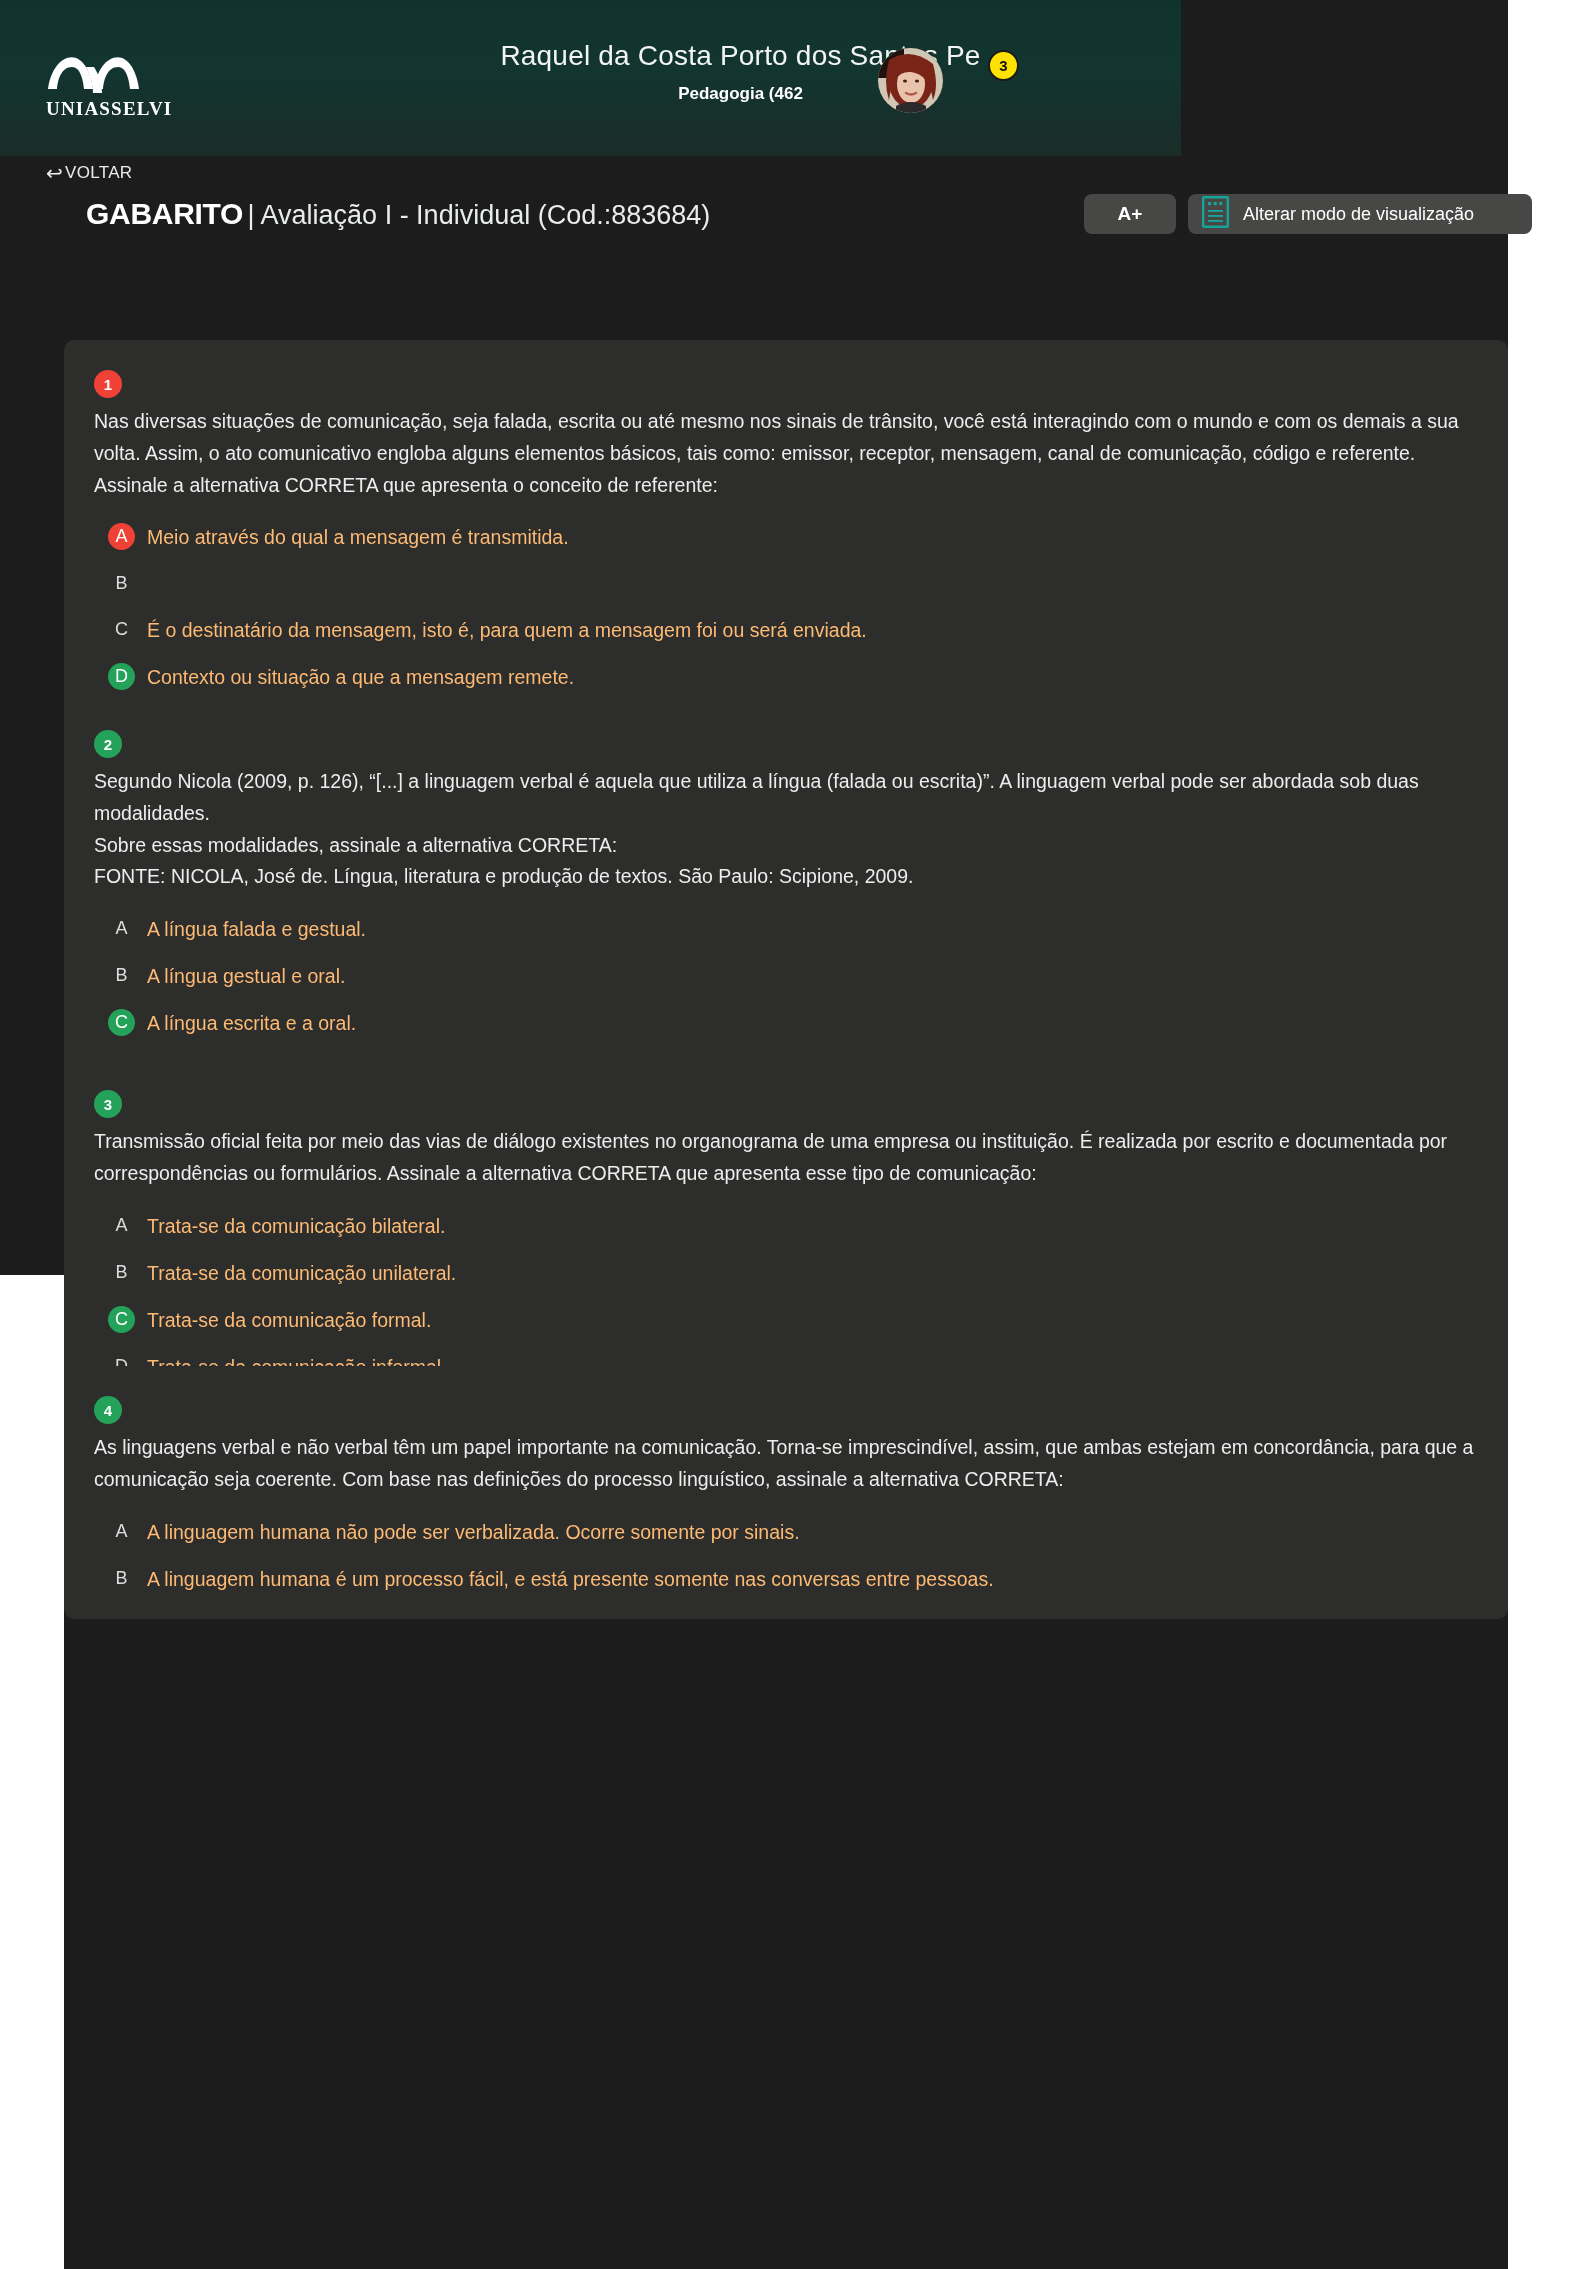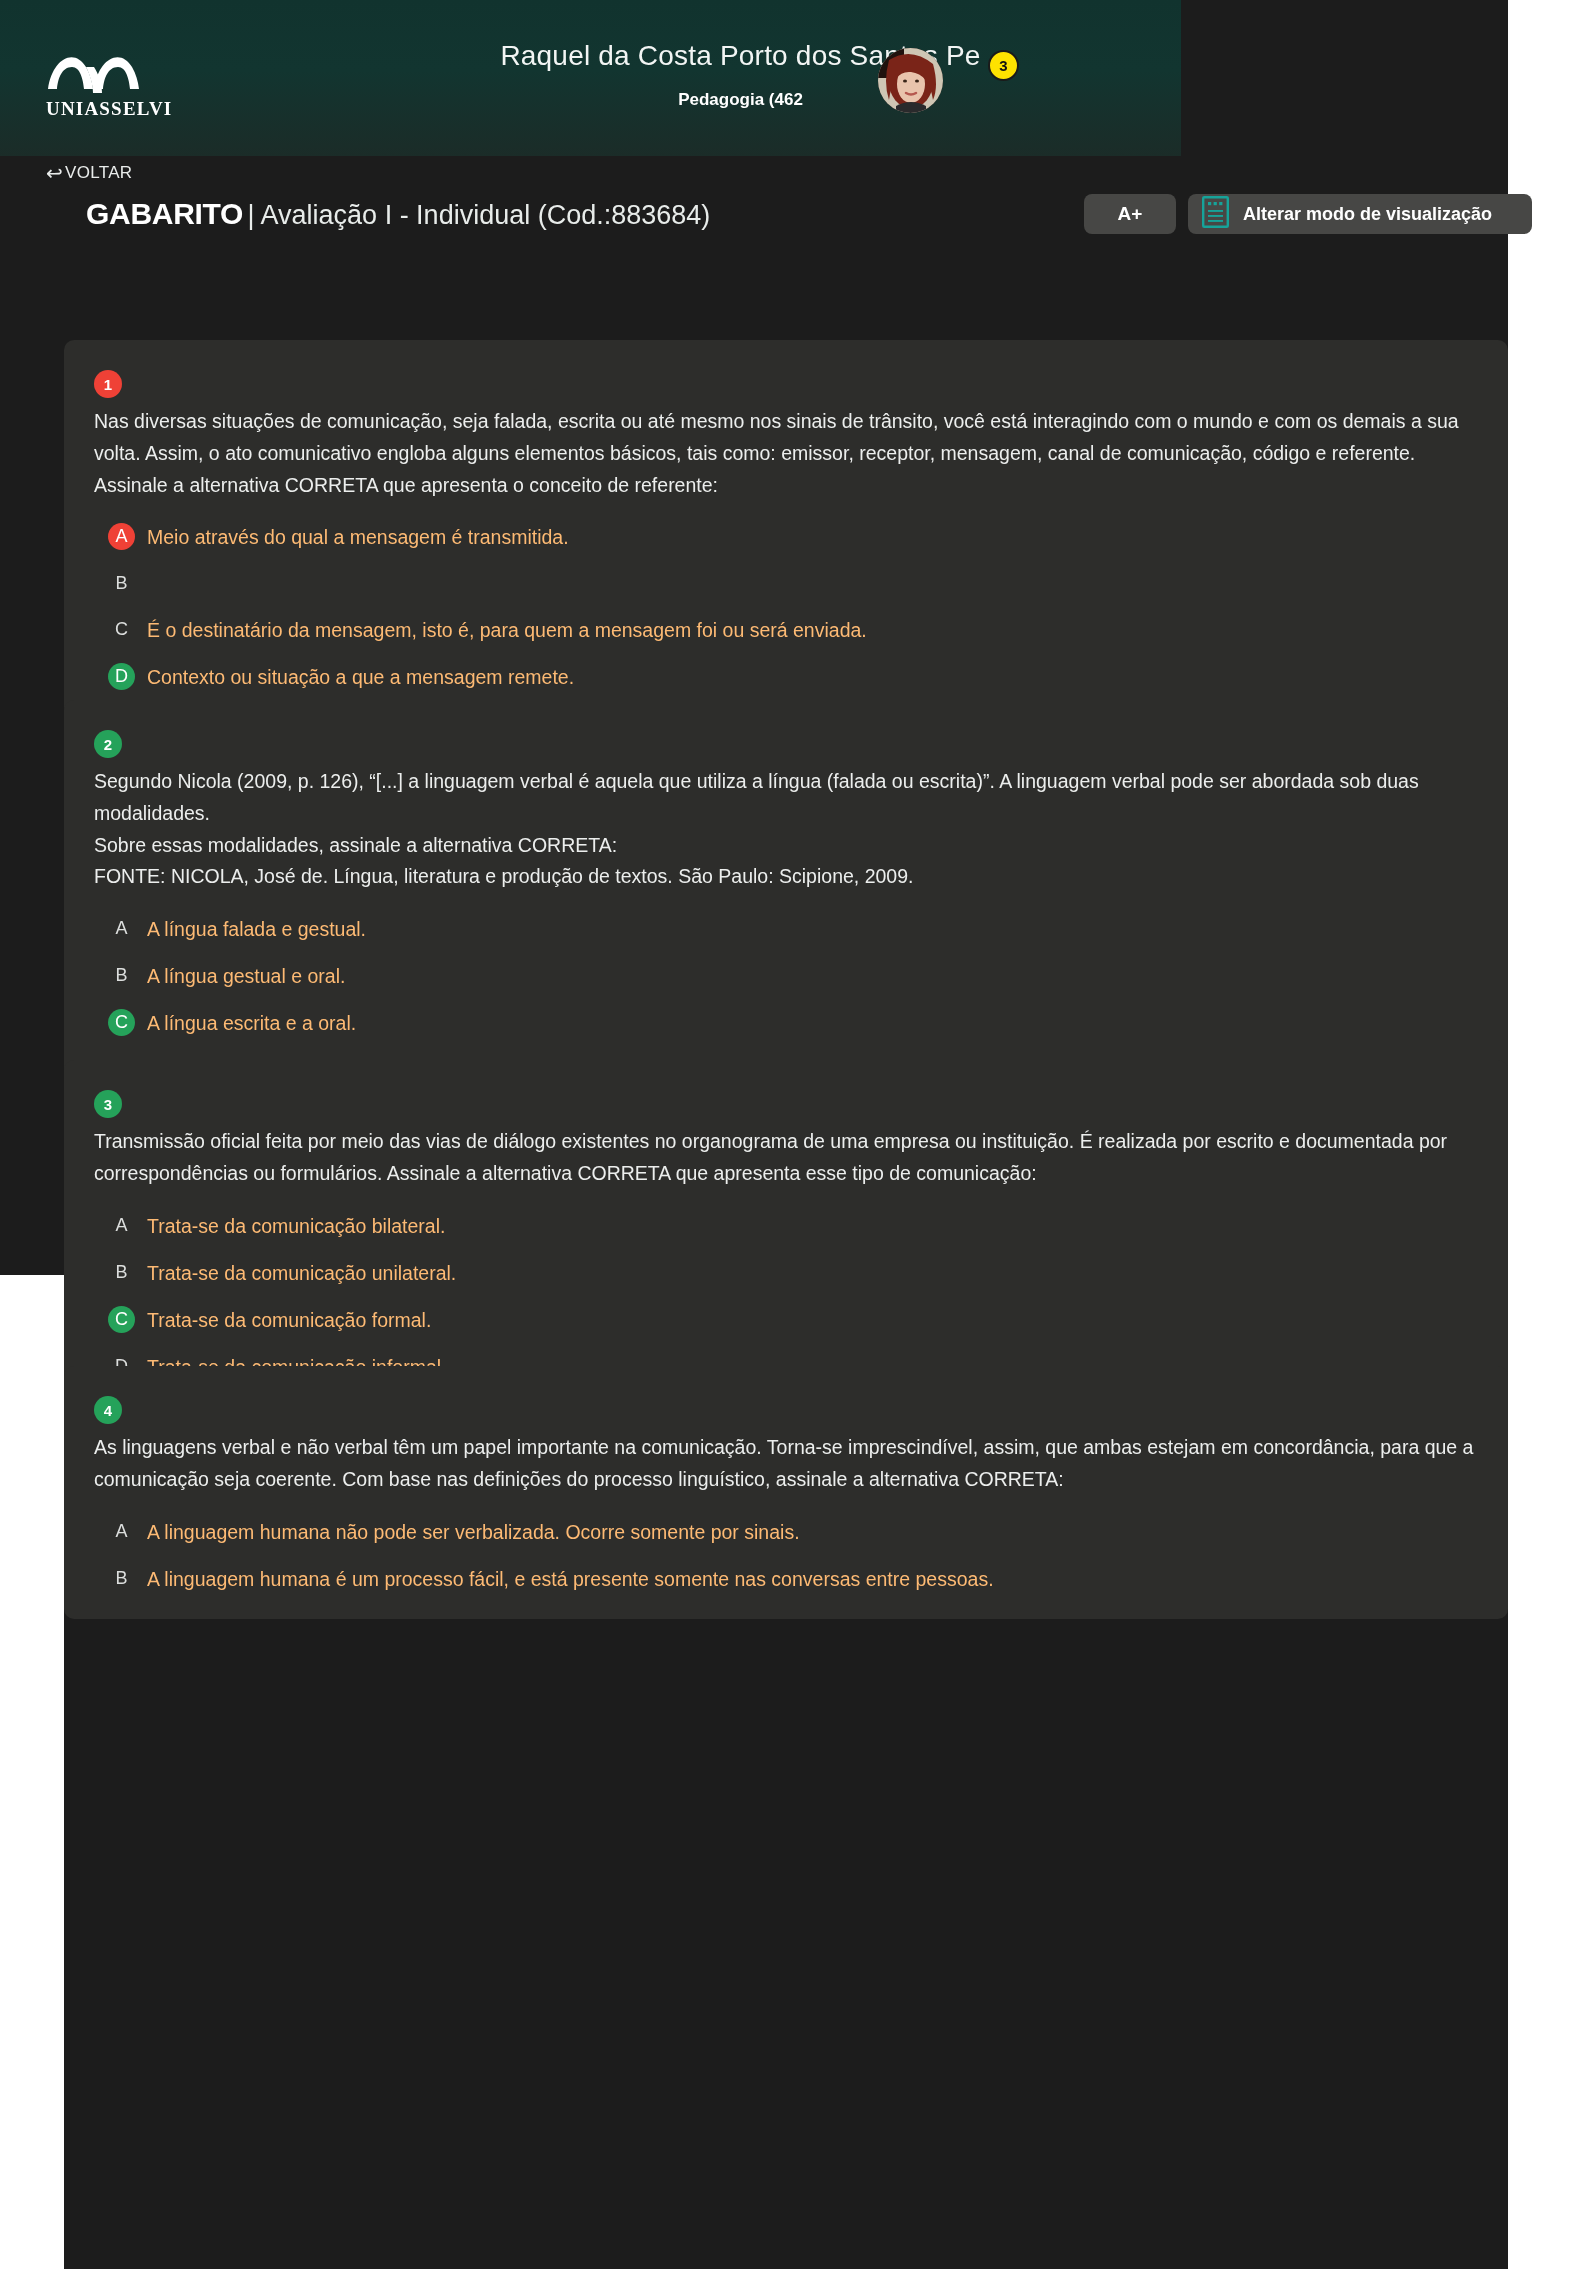--- a/index.html
+++ b/index.html
@@ -77,21 +77,21 @@
     color: #f2f5f4;
     letter-spacing: .2px;
     white-space: nowrap;
     margin-left: 300px;
   }
   #course-name {
     font-family: "Liberation Sans", sans-serif;
     font-weight: bold;
     font-size: 17px;
     color: #ffffff;
-    margin-top: 18px;
+    margin-top: 12px;
     white-space: nowrap;
     margin-left: 300px;
   }
 
   
   #avatar {
     position: absolute;
     left: 878px; top: 48px;
     width: 65px; height: 65px;
     border-radius: 50%;
@@ -175,21 +175,21 @@
     left: 1038px; top: 2px;
     width: 92px;
     justify-content: center;
   }
   #btn-view-mode {
     left: 1142px; top: 2px;
     width: 344px;
     padding-left: 14px;
     gap: 14px;
   }
-  #btn-view-mode .label { font-size: 18px; font-weight: bold; }
+  #btn-view-mode .label { font-size: 18px; font-weight: normal; }
 
   
   #stats {
     position: absolute;
     left: 64px; top: 371px;
     width: 1444px;
     height: 88px;
     background: #2d2d2b;
     border-radius: 10px;
     display: flex;

